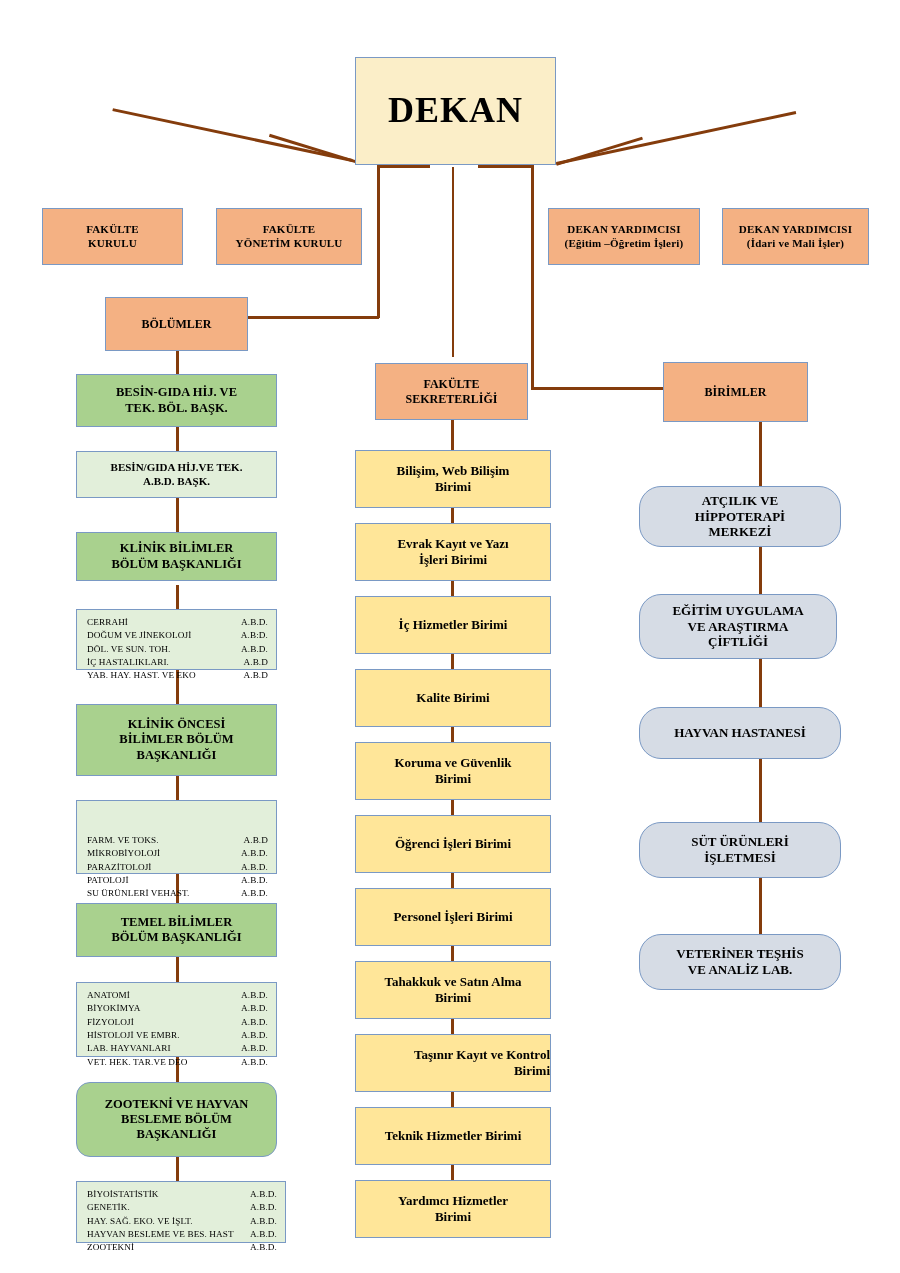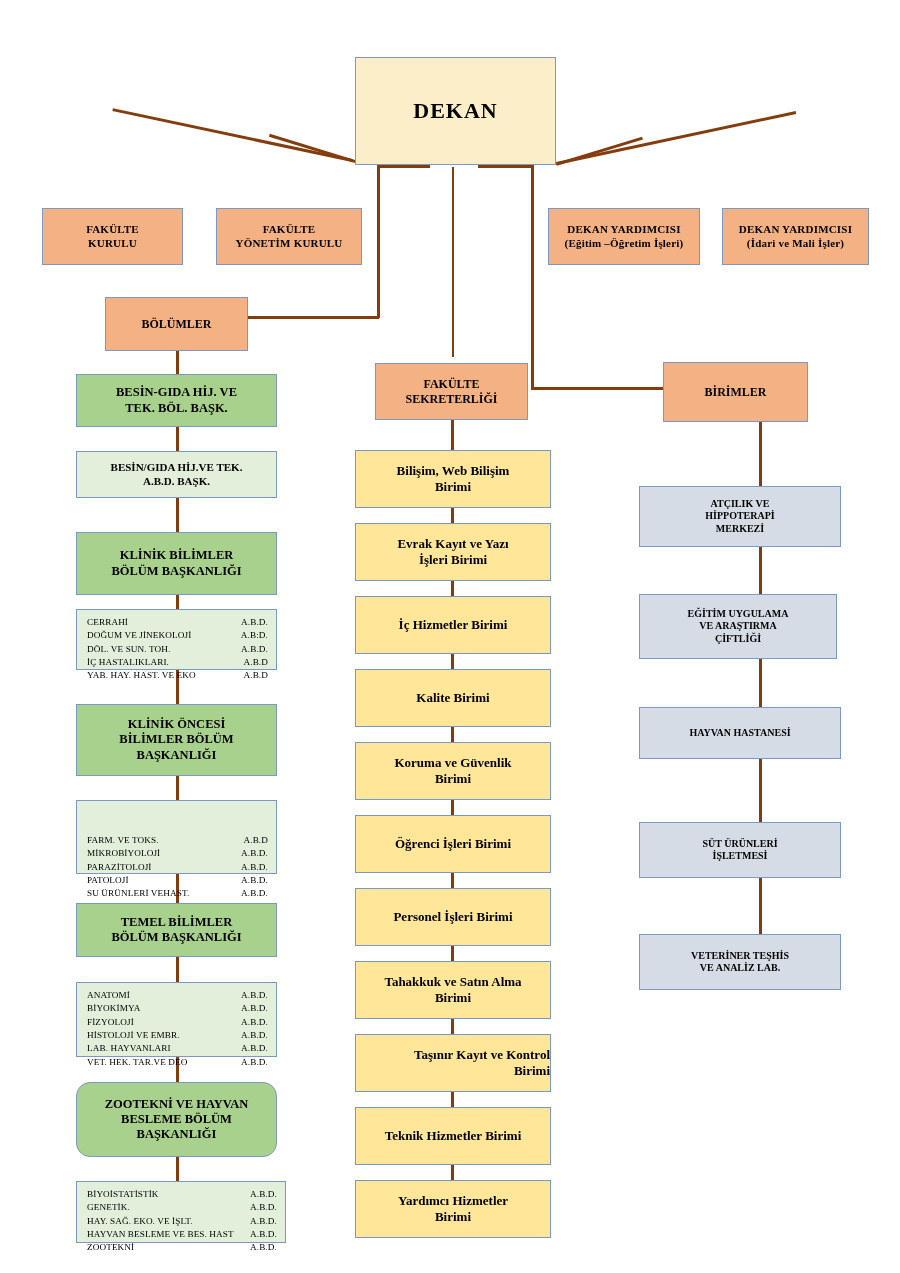--- a/index.html
+++ b/index.html
@@ -38,21 +38,21 @@
   
   .c-dean   { background: #fbeec8; }
   .c-orange { background: #f4b183; }
   .c-green  { background: #a9d18e; }
   .c-paleg  { background: #e2efda; }
   .c-yellow { background: #ffe699; }
   .c-blue   { background: #d6dce5; }
 
   .b-dean {
     font-weight: bold;
-    font-size: 22px;
+    font-size: 36px;
     letter-spacing: 1px;
   }
   .b-head {
     font-weight: bold;
     font-size: 11px;
     letter-spacing: .2px;
   }
   .b-sub {
     font-weight: bold;
     font-size: 12px;
@@ -60,21 +60,22 @@
   .b-dept {
     font-weight: bold;
     font-size: 12.5px;
   }
   .b-unit {
     font-weight: bold;
     font-size: 13px;
   }
   .b-blue {
     font-weight: bold;
-    font-size: 10px;
+    font-size: 13px;
+    border-radius: 22px;
   }
   .b-abd {
     font-size: 9.2px;
     font-weight: normal;
     text-align: left;
     letter-spacing: .1px;
     line-height: 1.45;
   }
   .node.abdlist {
     align-items: flex-start;
@@ -166,21 +167,21 @@
 
   <div class="node c-green b-dept" style="left:76px; top:374px; width:201px; height:53px;">
     <span class="lbl">BESİN-GIDA HİJ. VE
 TEK. BÖL. BAŞK.</span>
   </div>
   <div class="node c-paleg" style="left:76px; top:451px; width:201px; height:47px; font-size:11px; font-weight:bold;">
     <span class="lbl">BESİN/GIDA HİJ.VE TEK.
 A.B.D. BAŞK.</span>
   </div>
 
-  <div class="node c-green b-dept" style="left:76px; top:532px; width:201px; height:63px;">
+  <div class="node c-green b-dept" style="left:76px; top:532px; width:201px; height:49px;">
     <span class="lbl">KLİNİK BİLİMLER
 BÖLÜM BAŞKANLIĞI</span>
   </div>
   <div class="node c-paleg b-abd abdlist" style="left:76px; top:609px; width:201px; height:61px;">
       <div style="width: 100%;">
         <div class="abdrow">
           <span class="nm">CERRAHİ</span>
           <span class="cd">A.B.D.</span>
         </div>
         <div class="abdrow">

